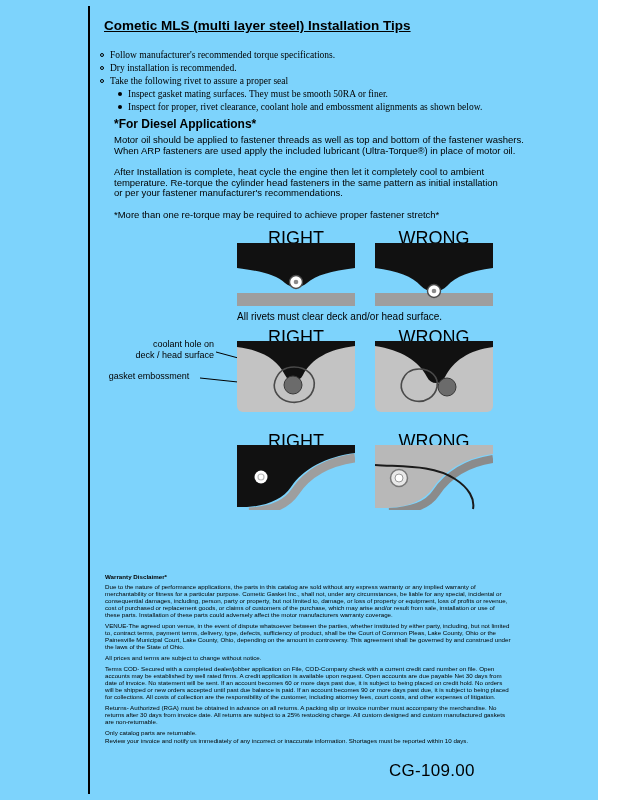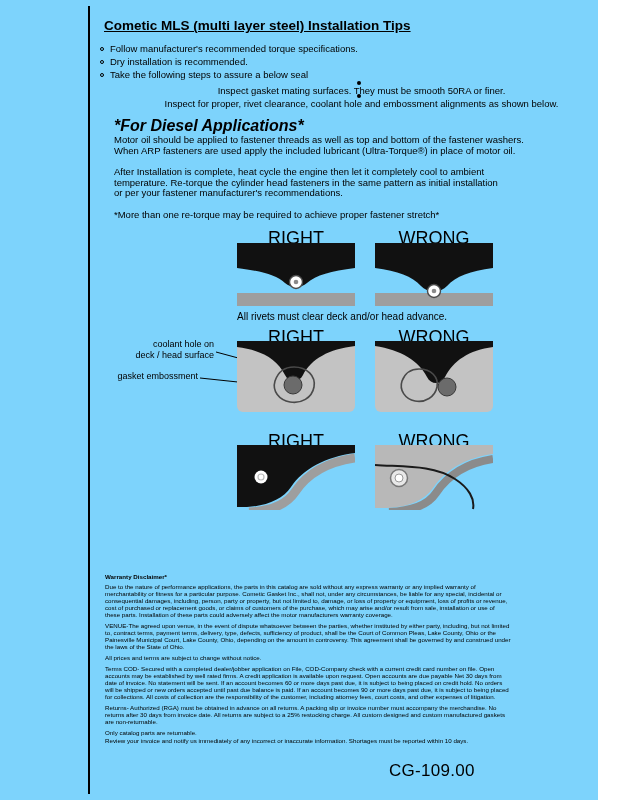--- a/index.html
+++ b/index.html
@@ -5,28 +5,28 @@
   * { margin:0; padding:0; box-sizing:border-box; }
   html,body { background:#ffffff; }
   body { font-family:"Liberation Sans", sans-serif; color:#000; }
   .page { position:relative; width:598px; height:800px; background:#7dd3fc; overflow:hidden; }
   .abs { position:absolute; }
 
   .vrule { left:88px; top:6px; width:2px; height:788px; background:#000; }
 
   .title { left:104px; top:18px; font-size:13.5px; font-weight:bold; text-decoration:underline; white-space:nowrap; }
 
-  .tips { left:100px; top:42px; width:505px; }
+  .tips { left:100px; top:48px; width:505px;font-family:Liberation Serif, serif; }
   .b-row { display:flex; align-items:center; height:13px; font-size:9.5px; white-space:nowrap; }
-  .b-row.indent { margin-left:18px;flex-direction:column; }
+  .b-row.indent { margin-left:18px; }
   .dot { flex:0 0 auto; width:4px; height:4px; border-radius:50%; margin-right:6px; }
   .dot.hollow { border:1px solid #000; }
   .dot.filled { background:#000; }
 
-  .h-diesel { left:114px; top:117px; font-size:16px; font-weight:bold;font-style:italic; }
+  .h-diesel { left:114px; top:117px; font-size:12px; font-weight:bold; }
   .para { left:114px; width:500px; font-size:9.5px; line-height:10.6px; white-space:pre-line; }
   .para1 { top:135px; }
   .para2 { top:167px; }
   .note { left:114px; top:209px; font-size:9.5px; white-space:nowrap; }
 
   .dg-label { width:118px; text-align:center; font-size:18px; white-space:nowrap; }
   .col-l { left:237px; }
   .col-r { left:375px; }
   .r1-label { top:228px; }
   .r2-label { top:327px; }
@@ -35,21 +35,21 @@
   .r1-img { top:243px; height:63px; }
   .r2-img { top:341px; height:71px; }
   .r3-img { top:445px; height:65px; }
   .caption { left:237px; width:290px; font-size:10px; line-height:12px; white-space:pre-line; }
   .cap1 { top:311px; }
   .cap2 { top:416px; }
   .cap3 { top:513px; }
 
   .ann { font-size:9px; line-height:10.5px; text-align:right; white-space:pre-line; }
   .ann-coolant { left:116px; top:339px; width:98px; }
-  .ann-emboss { left:100px; top:371px; width:98px; }
+  .ann-emboss { left:100px; top:371px; width:98px;text-align:center; }
   .ann-lines { left:200px; top:344px; width:95px; height:46px; }
 
   .disclaimer { left:105px; top:573px; width:406px; font-size:6.2px; line-height:7px; }
   .disclaimer .dhead { font-weight:bold; margin-bottom:3px; }
   .disclaimer p { margin-bottom:4px; }
   .disclaimer p.tight { margin-bottom:1px; }
 
   .footer-code { left:389px; top:761px; font-size:17px; letter-spacing:0.3px; white-space:nowrap; }
 </style>
 </head>
@@ -65,21 +65,21 @@
     <div class="b-row">
       <span class="dot hollow"></span>
       <span>Follow manufacturer's recommended torque specifications.</span>
     </div>
     <div class="b-row">
       <span class="dot hollow"></span>
       <span>Dry installation is recommended.</span>
     </div>
     <div class="b-row">
       <span class="dot hollow"></span>
-      <span>Take the following steps to assure a below seal</span>
+      <span>Take the following rivet to assure a proper seal</span>
     </div>
     <div class="b-row indent">
       <span class="dot filled"></span>
       <span>Inspect gasket mating surfaces.  They must be smooth 50RA or finer.</span>
     </div>
     <div class="b-row indent">
       <span class="dot filled"></span>
       <span>Inspect for proper, rivet clearance, coolant hole and embossment alignments as shown below.</span>
     </div>
   </div>
@@ -104,21 +104,21 @@
     </svg>
   </div>
   <div class="abs dg-img col-r r1-img">
     <svg width="118" height="63" viewBox="0 0 118 63">
       <rect x="0" y="50" width="118" height="13" fill="#9e9e9e"></rect>
       <path d="M0,0 H118 V25 C95,28 81,33 72,43 C66,50 52,50 46,43 C37,33 23,28 0,25 Z" fill="#111"></path>
       <circle cx="59" cy="48" r="6.5" fill="#fff" stroke="#4a4a4a" stroke-width="1.4"></circle>
       <circle cx="59" cy="48" r="2.3" fill="#8a8a8a"></circle>
     </svg>
   </div>
-  <div class="abs caption cap1">All rivets must clear deck and/or head advance.</div>
+  <div class="abs caption cap1">All rivets must clear deck and/or head surface.</div>
 
   <div class="abs dg-label col-l r2-label">RIGHT</div>
   <div class="abs dg-label col-r r2-label">WRONG</div>
 
   <div class="abs ann ann-coolant">coolant hole on
 deck / head surface</div>
   <div class="abs ann ann-emboss">gasket embossment</div>
   <svg class="abs ann-lines" viewBox="0 0 95 46">
     <line x1="16" y1="8" x2="90" y2="28" stroke="#000" stroke-width="1"></line>
     <line x1="0" y1="34" x2="66" y2="41" stroke="#000" stroke-width="1"></line>

